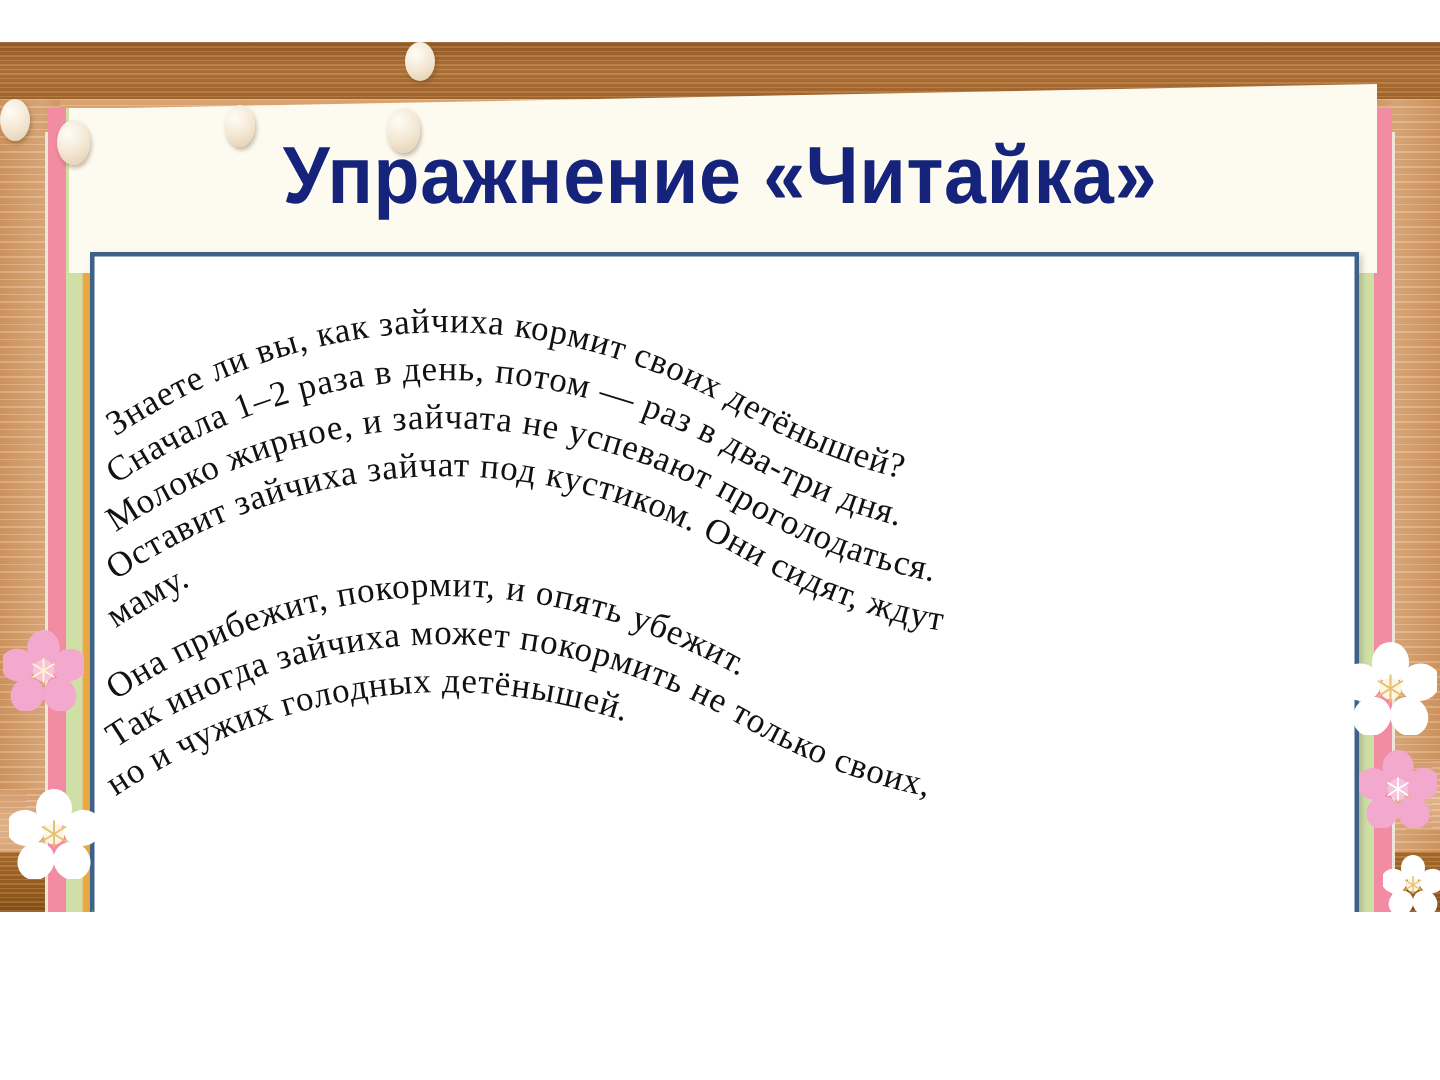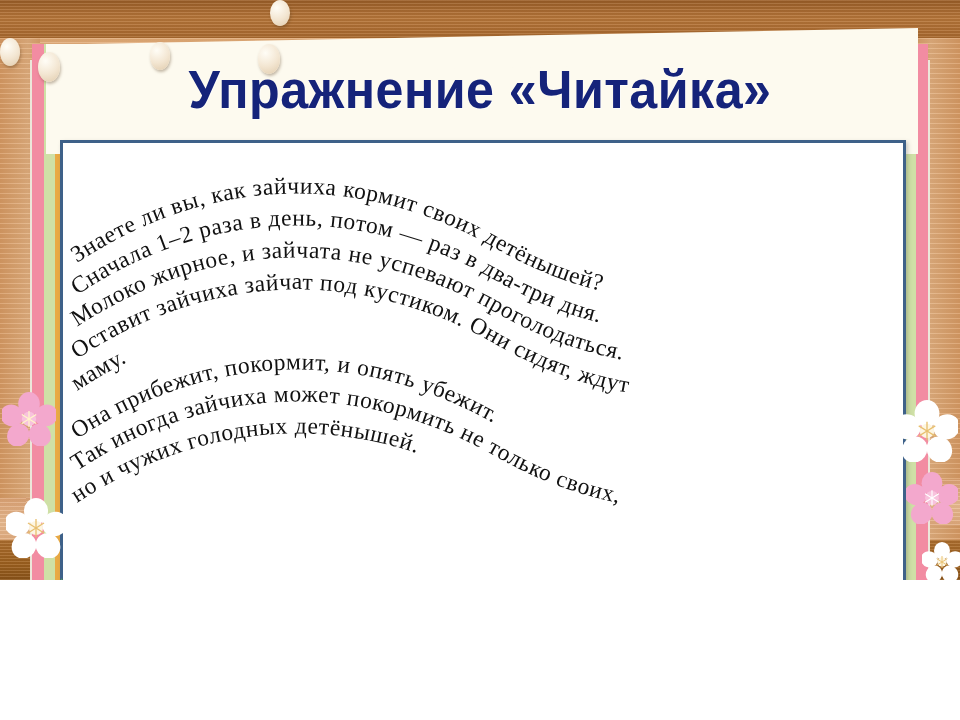--- a/index.html
+++ b/index.html
@@ -10,20 +10,21 @@
   body {
     font-family: "Liberation Sans", sans-serif;
   }
 
   #slide {
     position: relative;
     width: 960px;
     height: 580px;
     overflow: hidden;
     background: #e9e2d4;
+    margin-top: 28px;
   }
 
   
   .wood-dark-top {
     position: absolute;
     left: 0; top: 0;
     width: 960px; height: 40px;
     background:
       repeating-linear-gradient(to bottom,
         rgba(255,255,255,0.10) 0px, rgba(255,255,255,0.10) 1px,

